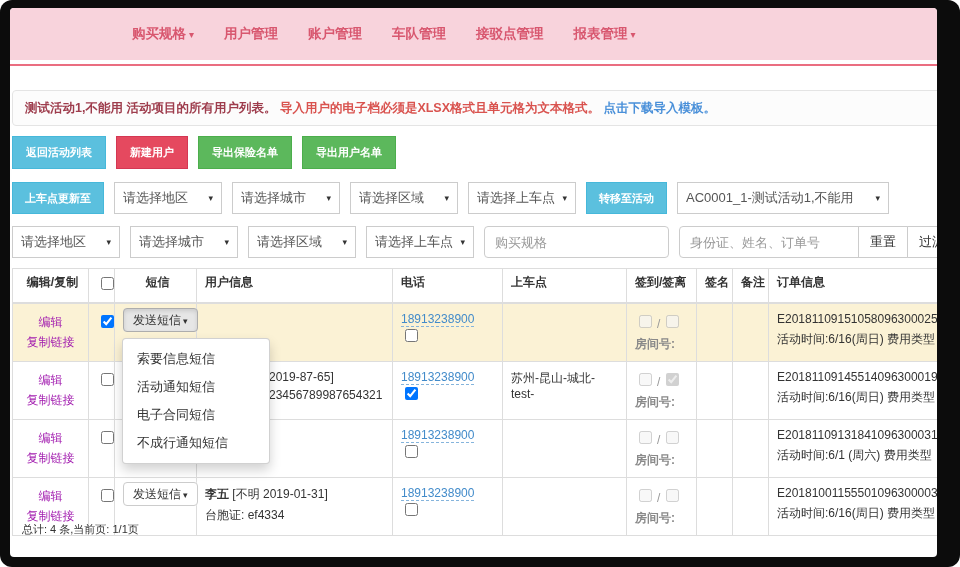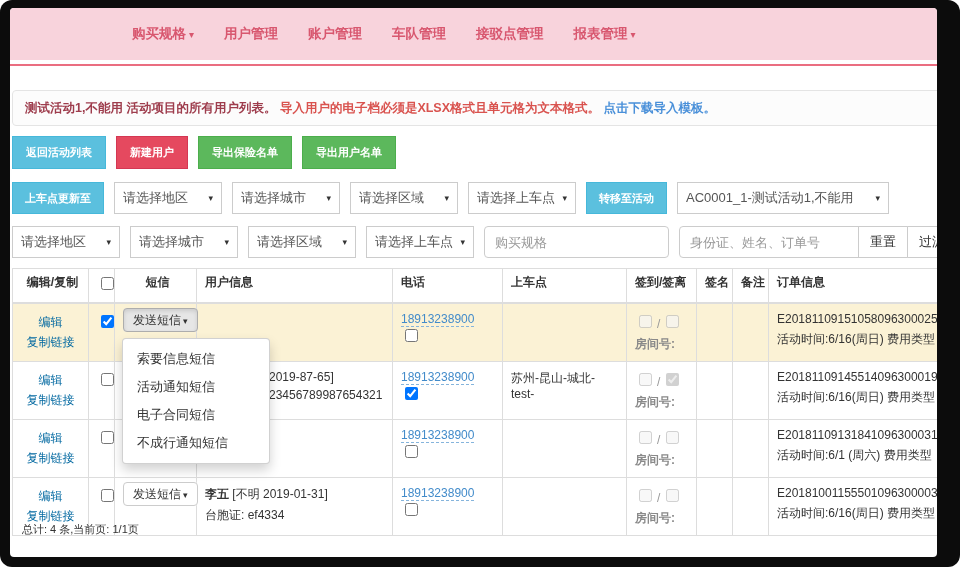--- a/index.html
+++ b/index.html
@@ -44,21 +44,21 @@
   .gbtn{width:50px;height:32px;background:#fff;border:1px solid #ccc;margin-left:-1px;
     font-size:13px;color:#333;line-height:30px;text-align:center;cursor:pointer;box-sizing:border-box;}
   .gbtn.last{border-radius:0 4px 4px 0;}
   
   .table-wrap{position:absolute;left:2px;top:260px;width:1150px;}
   table{border-collapse:collapse;table-layout:fixed;width:1108px;font-size:12px;color:#333;}
   th,td{border:1px solid #ddd;padding:8px;vertical-align:top;text-align:left;box-sizing:border-box;}
   th{font-weight:bold;border-bottom-width:2px;white-space:nowrap;padding:5px 4px 9px 8px;}
   th.c-center,td.c-center{text-align:center;}
   tr.hl td{background:#fbf2d5;}
-  a.blue{color:#0369a1;cursor:pointer;text-decoration:none;}
+  a.blue{color:#a21caf;cursor:pointer;text-decoration:none;}
   .c-edit{text-align:center;line-height:1.7;}
   .sms{background:#fff;border:1px solid #ccc;border-radius:4px;font-size:12px;color:#333;
     padding:4px 9px;cursor:pointer;white-space:nowrap;}
   .sms.open{background:#e6e6e6;border-color:#adadad;box-shadow:inset 0 2px 4px rgba(0,0,0,.12);}
   .caret{font-size:9px;margin-left:2px;}
   .phone{color:#428bca;border-bottom:1px dashed #85b4dc;cursor:pointer;white-space:nowrap;}
   .c-phone input{margin-left:4px;vertical-align:1px;}
   .room{color:#8a8a8a;margin-top:5px;white-space:nowrap;font-weight:bold;}
   .sign-sep{color:#999;margin:0 2px;}
   .order-no,.order-meta{white-space:nowrap;overflow:hidden;}

